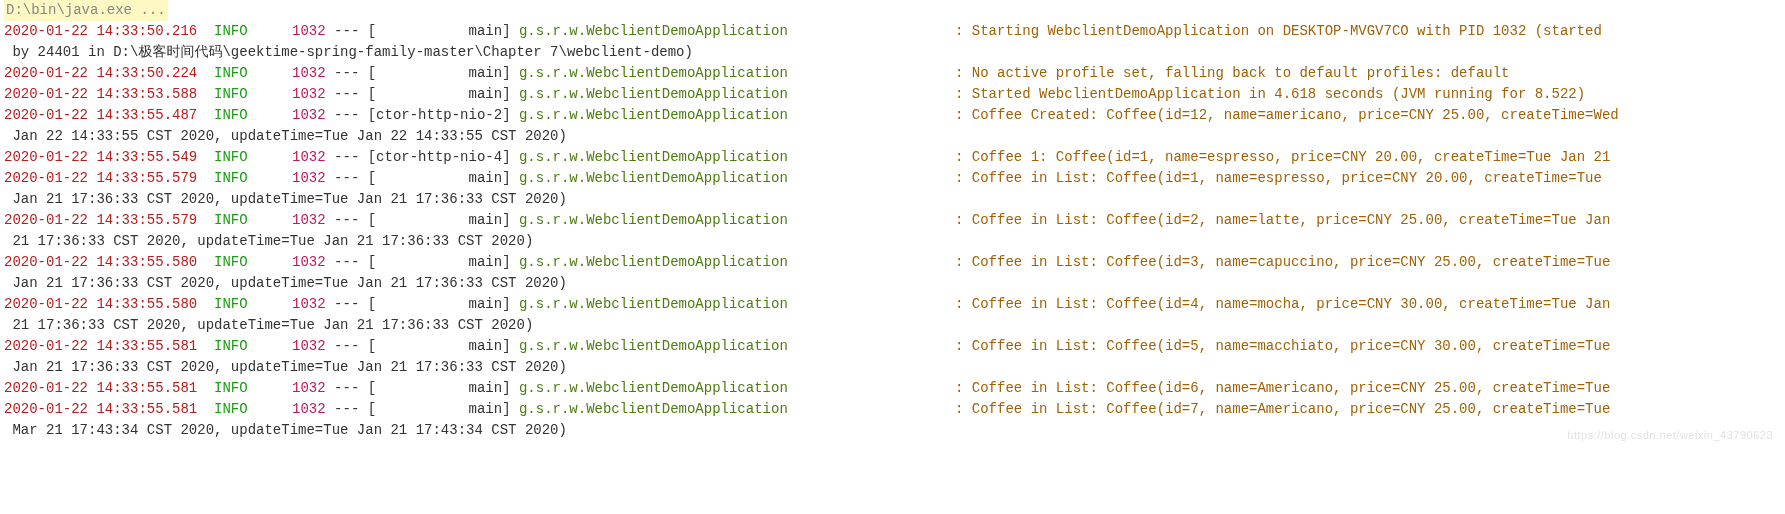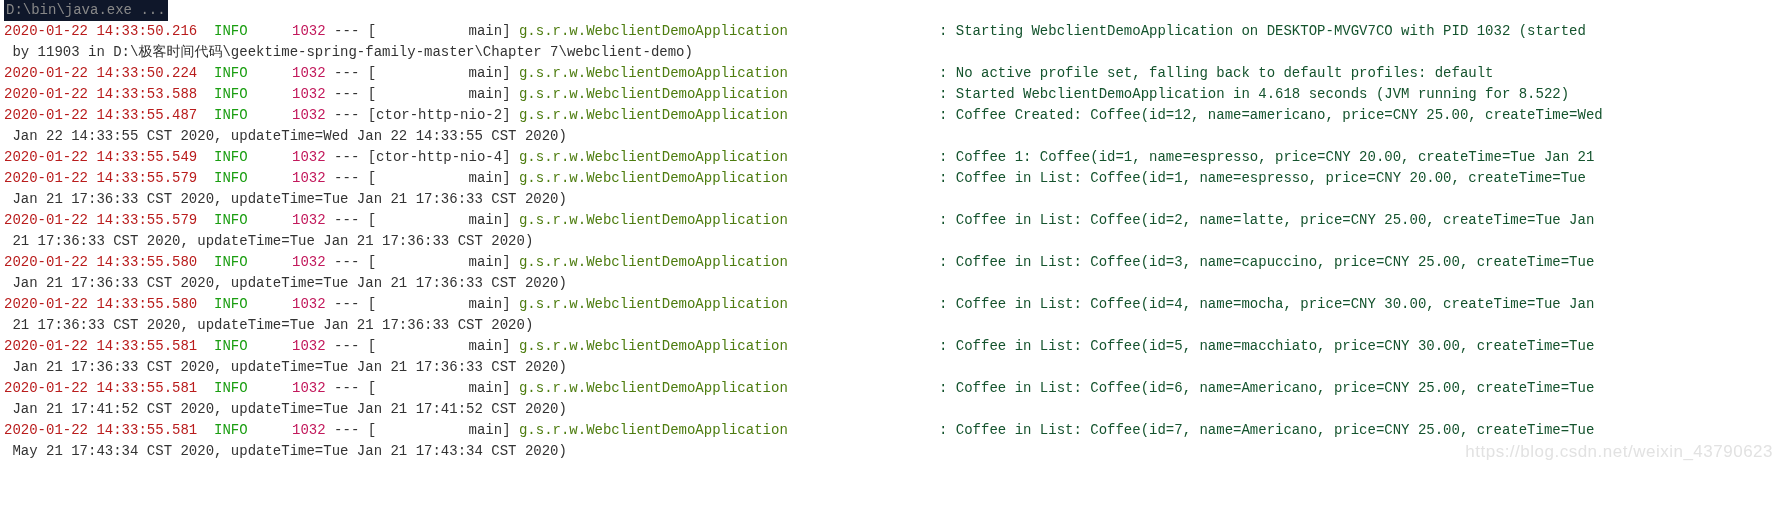--- a/index.html
+++ b/index.html
@@ -12,64 +12,64 @@
     color: #333333;
     width: 1785px;
   }
   .console {
     padding: 0 4px 8px 4px;
     white-space: normal;
     position: relative;
   }
   .header-line {
     color: #888888;
-    background: #0f172a;
+    background: #fef9c3;
     padding: 0 2px;
     display: inline-block;
   }
   .log-entry {
     display: block;
   }
   .ts { color: #b91c1c; }
   .level-info { color: #1a9e11; font-weight: 500; }
   .pid { color: #c2185b; margin-left: 36px; }
   .sep { color: #333; }
   .thread { color: #333; }
   .logger { color: #4d7c0f; }
-  .msg { color: #14532d; }
+  .msg { color: #a16207; margin-left: 16px; }
   .cont { color: #333; }
   .watermark {
     position: absolute;
     right: 12px;
     bottom: 6px;
-    font-size: 17px;
+    font-size: 11px;
     color: #e2e2e2;
     letter-spacing: 0.5px;
     font-family: Arial, sans-serif;
   }
 </style>
 </head>
 <body>
 
 <div class="console">
   <span class="header-line">D:\bin\java.exe ...</span>
   <div id="log-container">
       <div class="log-entry">
         <div style="white-space: pre;"><span class="ts">2020-01-22 14:33:50.216</span>  <span class="level-info">INFO</span> <span class="pid">1032</span> <span class="sep">---</span> <span class="thread">[           main]</span> <span class="logger" style="white-space: pre;">g.s.r.w.WebclientDemoApplication        </span><span style="white-space: pre;">          </span><span class="msg">: Starting WebclientDemoApplication on DESKTOP-MVGV7CO with PID 1032 (started</span></div>
-        <div class="cont" style="white-space: pre;"> by 11903 in D:\极客时间代码\geektime-spring-family-master\Chapter 7\webclient-demo)</div>
+        <div class="cont" style="white-space: pre;"> by 24401 in D:\极客时间代码\geektime-spring-family-master\Chapter 7\webclient-demo)</div>
       </div>
       <div class="log-entry">
         <div style="white-space: pre;"><span class="ts">2020-01-22 14:33:50.224</span>  <span class="level-info">INFO</span> <span class="pid">1032</span> <span class="sep">---</span> <span class="thread">[           main]</span> <span class="logger" style="white-space: pre;">g.s.r.w.WebclientDemoApplication        </span><span style="white-space: pre;">          </span><span class="msg">: No active profile set, falling back to default profiles: default</span></div>
       </div>
       <div class="log-entry">
         <div style="white-space: pre;"><span class="ts">2020-01-22 14:33:53.588</span>  <span class="level-info">INFO</span> <span class="pid">1032</span> <span class="sep">---</span> <span class="thread">[           main]</span> <span class="logger" style="white-space: pre;">g.s.r.w.WebclientDemoApplication        </span><span style="white-space: pre;">          </span><span class="msg">: Started WebclientDemoApplication in 4.618 seconds (JVM running for 8.522)</span></div>
       </div>
       <div class="log-entry">
         <div style="white-space: pre;"><span class="ts">2020-01-22 14:33:55.487</span>  <span class="level-info">INFO</span> <span class="pid">1032</span> <span class="sep">---</span> <span class="thread">[ctor-http-nio-2]</span> <span class="logger" style="white-space: pre;">g.s.r.w.WebclientDemoApplication        </span><span style="white-space: pre;">          </span><span class="msg">: Coffee Created: Coffee(id=12, name=americano, price=CNY 25.00, createTime=Wed</span></div>
-        <div class="cont" style="white-space: pre;"> Jan 22 14:33:55 CST 2020, updateTime=Wed Jan 22 14:33:55 CST 2020)</div>
+        <div class="cont" style="white-space: pre;"> Jan 22 14:33:55 CST 2020, updateTime=Tue Jan 22 14:33:55 CST 2020)</div>
       </div>
       <div class="log-entry">
         <div style="white-space: pre;"><span class="ts">2020-01-22 14:33:55.549</span>  <span class="level-info">INFO</span> <span class="pid">1032</span> <span class="sep">---</span> <span class="thread">[ctor-http-nio-4]</span> <span class="logger" style="white-space: pre;">g.s.r.w.WebclientDemoApplication        </span><span style="white-space: pre;">          </span><span class="msg">: Coffee 1: Coffee(id=1, name=espresso, price=CNY 20.00, createTime=Tue Jan 21</span></div>
       </div>
       <div class="log-entry">
         <div style="white-space: pre;"><span class="ts">2020-01-22 14:33:55.579</span>  <span class="level-info">INFO</span> <span class="pid">1032</span> <span class="sep">---</span> <span class="thread">[           main]</span> <span class="logger" style="white-space: pre;">g.s.r.w.WebclientDemoApplication        </span><span style="white-space: pre;">          </span><span class="msg">: Coffee in List: Coffee(id=1, name=espresso, price=CNY 20.00, createTime=Tue</span></div>
         <div class="cont" style="white-space: pre;"> Jan 21 17:36:33 CST 2020, updateTime=Tue Jan 21 17:36:33 CST 2020)</div>
       </div>
       <div class="log-entry">
         <div style="white-space: pre;"><span class="ts">2020-01-22 14:33:55.579</span>  <span class="level-info">INFO</span> <span class="pid">1032</span> <span class="sep">---</span> <span class="thread">[           main]</span> <span class="logger" style="white-space: pre;">g.s.r.w.WebclientDemoApplication        </span><span style="white-space: pre;">          </span><span class="msg">: Coffee in List: Coffee(id=2, name=latte, price=CNY 25.00, createTime=Tue Jan</span></div>
@@ -82,21 +82,20 @@
       <div class="log-entry">
         <div style="white-space: pre;"><span class="ts">2020-01-22 14:33:55.580</span>  <span class="level-info">INFO</span> <span class="pid">1032</span> <span class="sep">---</span> <span class="thread">[           main]</span> <span class="logger" style="white-space: pre;">g.s.r.w.WebclientDemoApplication        </span><span style="white-space: pre;">          </span><span class="msg">: Coffee in List: Coffee(id=4, name=mocha, price=CNY 30.00, createTime=Tue Jan</span></div>
         <div class="cont" style="white-space: pre;"> 21 17:36:33 CST 2020, updateTime=Tue Jan 21 17:36:33 CST 2020)</div>
       </div>
       <div class="log-entry">
         <div style="white-space: pre;"><span class="ts">2020-01-22 14:33:55.581</span>  <span class="level-info">INFO</span> <span class="pid">1032</span> <span class="sep">---</span> <span class="thread">[           main]</span> <span class="logger" style="white-space: pre;">g.s.r.w.WebclientDemoApplication        </span><span style="white-space: pre;">          </span><span class="msg">: Coffee in List: Coffee(id=5, name=macchiato, price=CNY 30.00, createTime=Tue</span></div>
         <div class="cont" style="white-space: pre;"> Jan 21 17:36:33 CST 2020, updateTime=Tue Jan 21 17:36:33 CST 2020)</div>
       </div>
       <div class="log-entry">
         <div style="white-space: pre;"><span class="ts">2020-01-22 14:33:55.581</span>  <span class="level-info">INFO</span> <span class="pid">1032</span> <span class="sep">---</span> <span class="thread">[           main]</span> <span class="logger" style="white-space: pre;">g.s.r.w.WebclientDemoApplication        </span><span style="white-space: pre;">          </span><span class="msg">: Coffee in List: Coffee(id=6, name=Americano, price=CNY 25.00, createTime=Tue</span></div>
-        <div class="cont" style="white-space: pre;"> Jan 21 17:41:52 CST 2020, updateTime=Tue Jan 21 17:41:52 CST 2020)</div>
       </div>
       <div class="log-entry">
         <div style="white-space: pre;"><span class="ts">2020-01-22 14:33:55.581</span>  <span class="level-info">INFO</span> <span class="pid">1032</span> <span class="sep">---</span> <span class="thread">[           main]</span> <span class="logger" style="white-space: pre;">g.s.r.w.WebclientDemoApplication        </span><span style="white-space: pre;">          </span><span class="msg">: Coffee in List: Coffee(id=7, name=Americano, price=CNY 25.00, createTime=Tue</span></div>
-        <div class="cont" style="white-space: pre;"> May 21 17:43:34 CST 2020, updateTime=Tue Jan 21 17:43:34 CST 2020)</div>
+        <div class="cont" style="white-space: pre;"> Mar 21 17:43:34 CST 2020, updateTime=Tue Jan 21 17:43:34 CST 2020)</div>
       </div>
     </div>
   <div class="watermark">https://blog.csdn.net/weixin_43790623</div>
 </div>
 
 </body></html>

